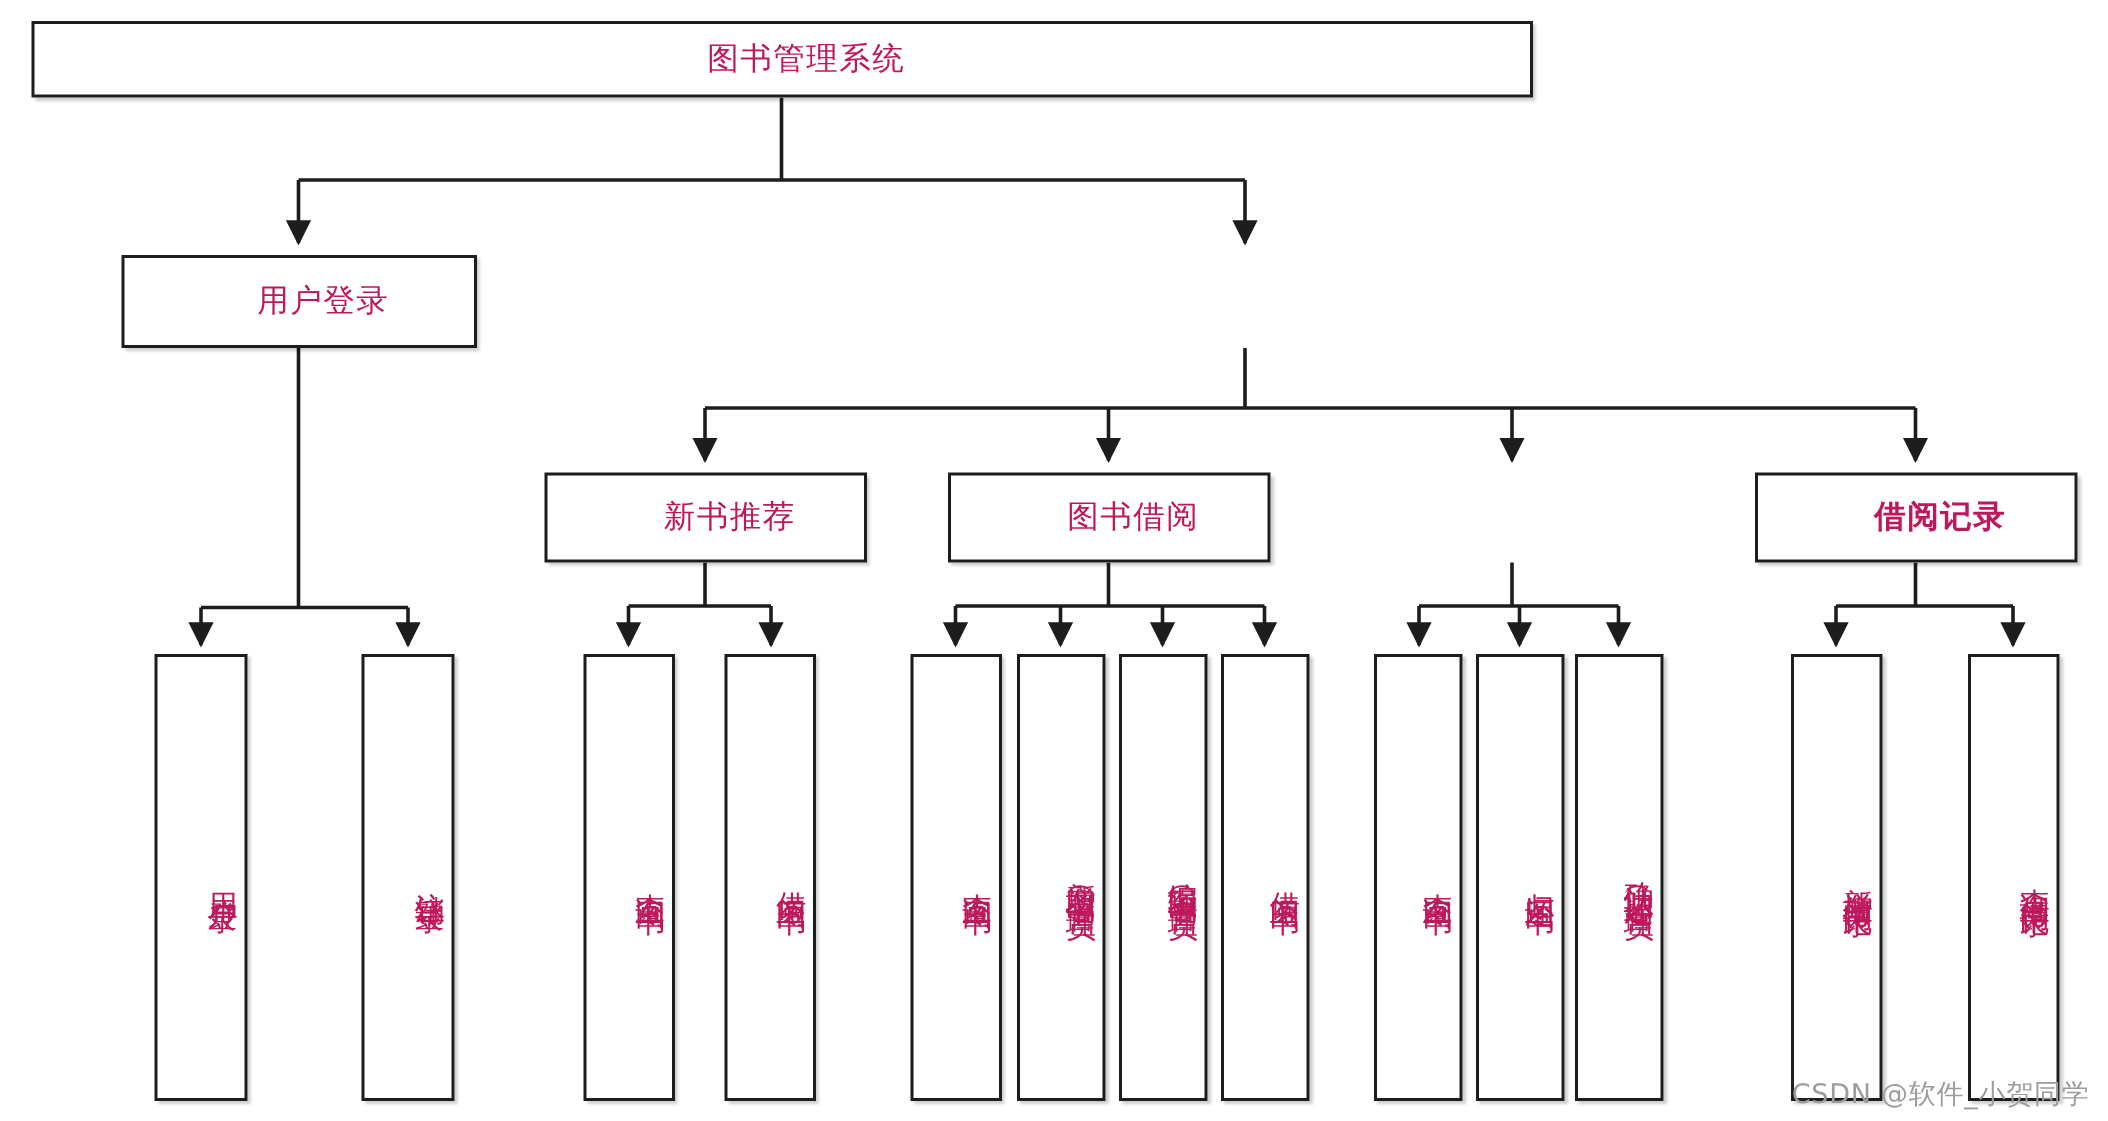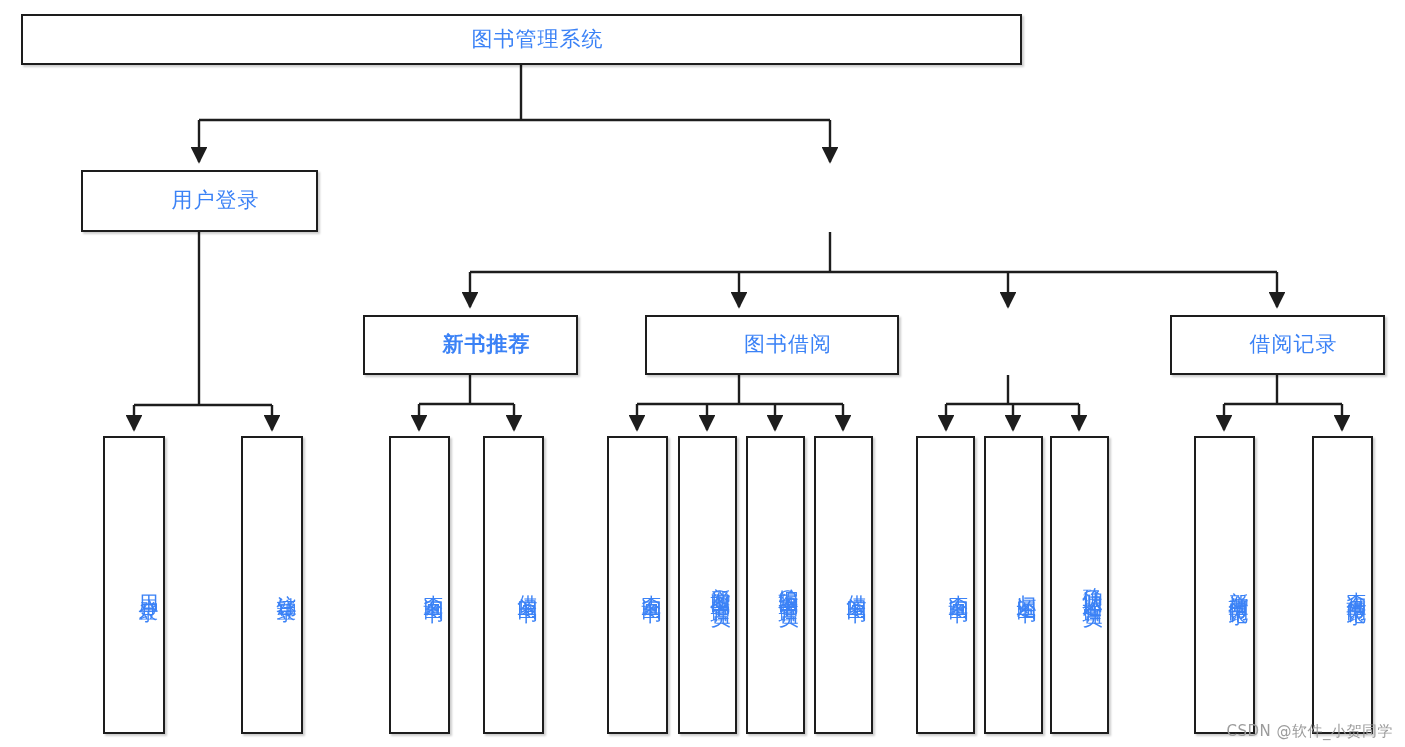--- a/index.html
+++ b/index.html
@@ -25,21 +25,21 @@
   }
   .node {
     position: absolute;
     box-sizing: border-box;
     border: 2px solid #1d1d1d;
     background: #ffffff;
     box-shadow: 2px 2px 2px rgba(0,0,0,0.20);
     display: flex;
     align-items: center;
     justify-content: center;
-    color: #3b82f6;
+    color: #be185d;
     padding-left: 32px;
   }
   .node.horiz {
     font-size: 21px;
     letter-spacing: 1px;
     line-height: 1.2;
   }
   .node.vert {
     writing-mode: vertical-rl;
     text-orientation: upright;
@@ -52,21 +52,21 @@
   }
   .node.vert .vlabel {
     writing-mode: vertical-rl;
     text-orientation: upright;
     white-space: nowrap;
   }
   #watermark {
     position: absolute;
     right: 12px;
     bottom: 6px;
-    font-size: 15px;
+    font-size: 18px;
     color: #9c9c9c;
     letter-spacing: 0.5px;
     white-space: nowrap;
     text-align: right;
   }
 </style>
 </head>
 <body>
 
 <div id="canvas">
@@ -123,30 +123,30 @@
 
   <div class="node horiz" style="left:21px; top:14px; width:1001px; height:51px;">
     <span>图书管理系统</span>
   </div>
 
   <div class="node horiz" style="left:81px; top:170px; width:237px; height:62px;">
     <span>用户登录</span>
   </div>
 
 
-  <div class="node horiz" style="left:363px; top:315px; width:215px; height:60px;font-weight:bold;">
+  <div class="node horiz" style="left:363px; top:315px; width:215px; height:60px;">
     <span>新书推荐</span>
   </div>
 
-  <div class="node horiz" style="left:632px; top:315px; width:254px; height:60px;margin-left:13px;">
+  <div class="node horiz" style="left:632px; top:315px; width:215px; height:60px;">
     <span>图书借阅</span>
   </div>
 
 
-  <div class="node horiz" style="left:1170px; top:315px; width:215px; height:60px;">
+  <div class="node horiz" style="left:1170px; top:315px; width:215px; height:60px;font-weight:bold;">
     <span>借阅记录</span>
   </div>
 
   <div class="node vert" style="left:103px; top:436px; width:62px; height:298px;">
     <span class="vlabel">用户登录</span>
   </div>
 
   <div class="node vert" style="left:241px; top:436px; width:62px; height:298px;">
     <span class="vlabel">注销登录</span>
   </div>

